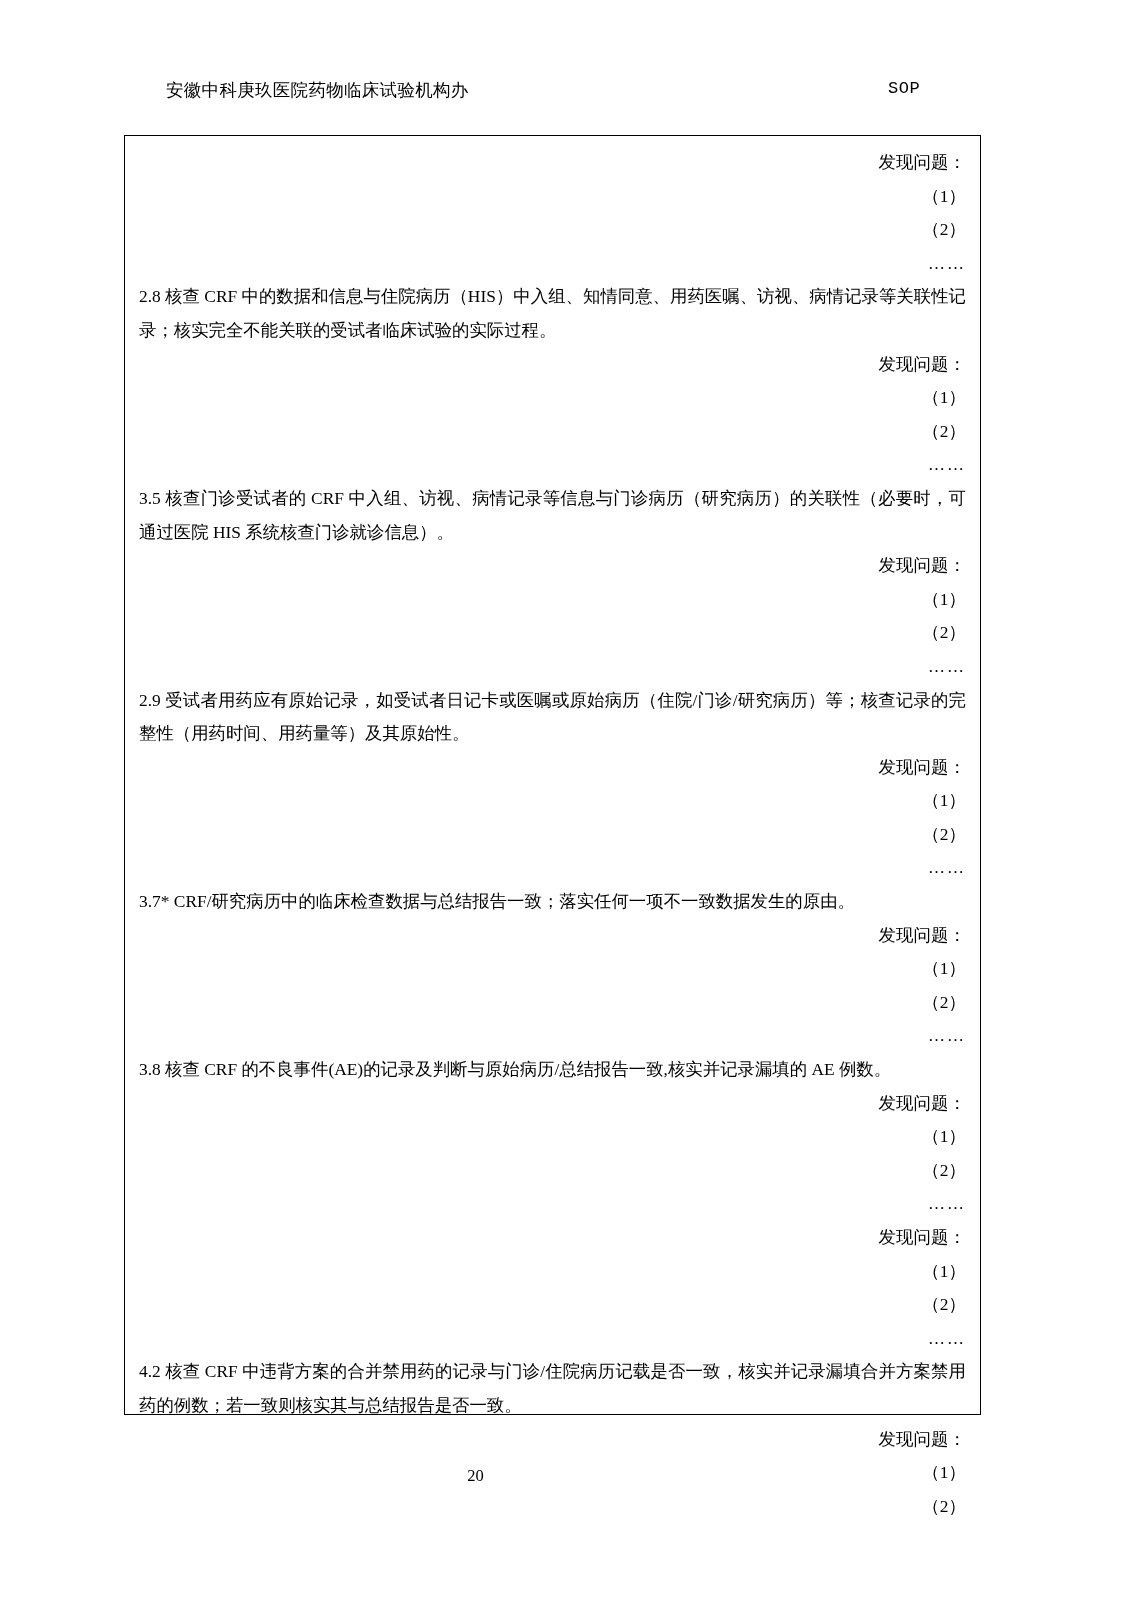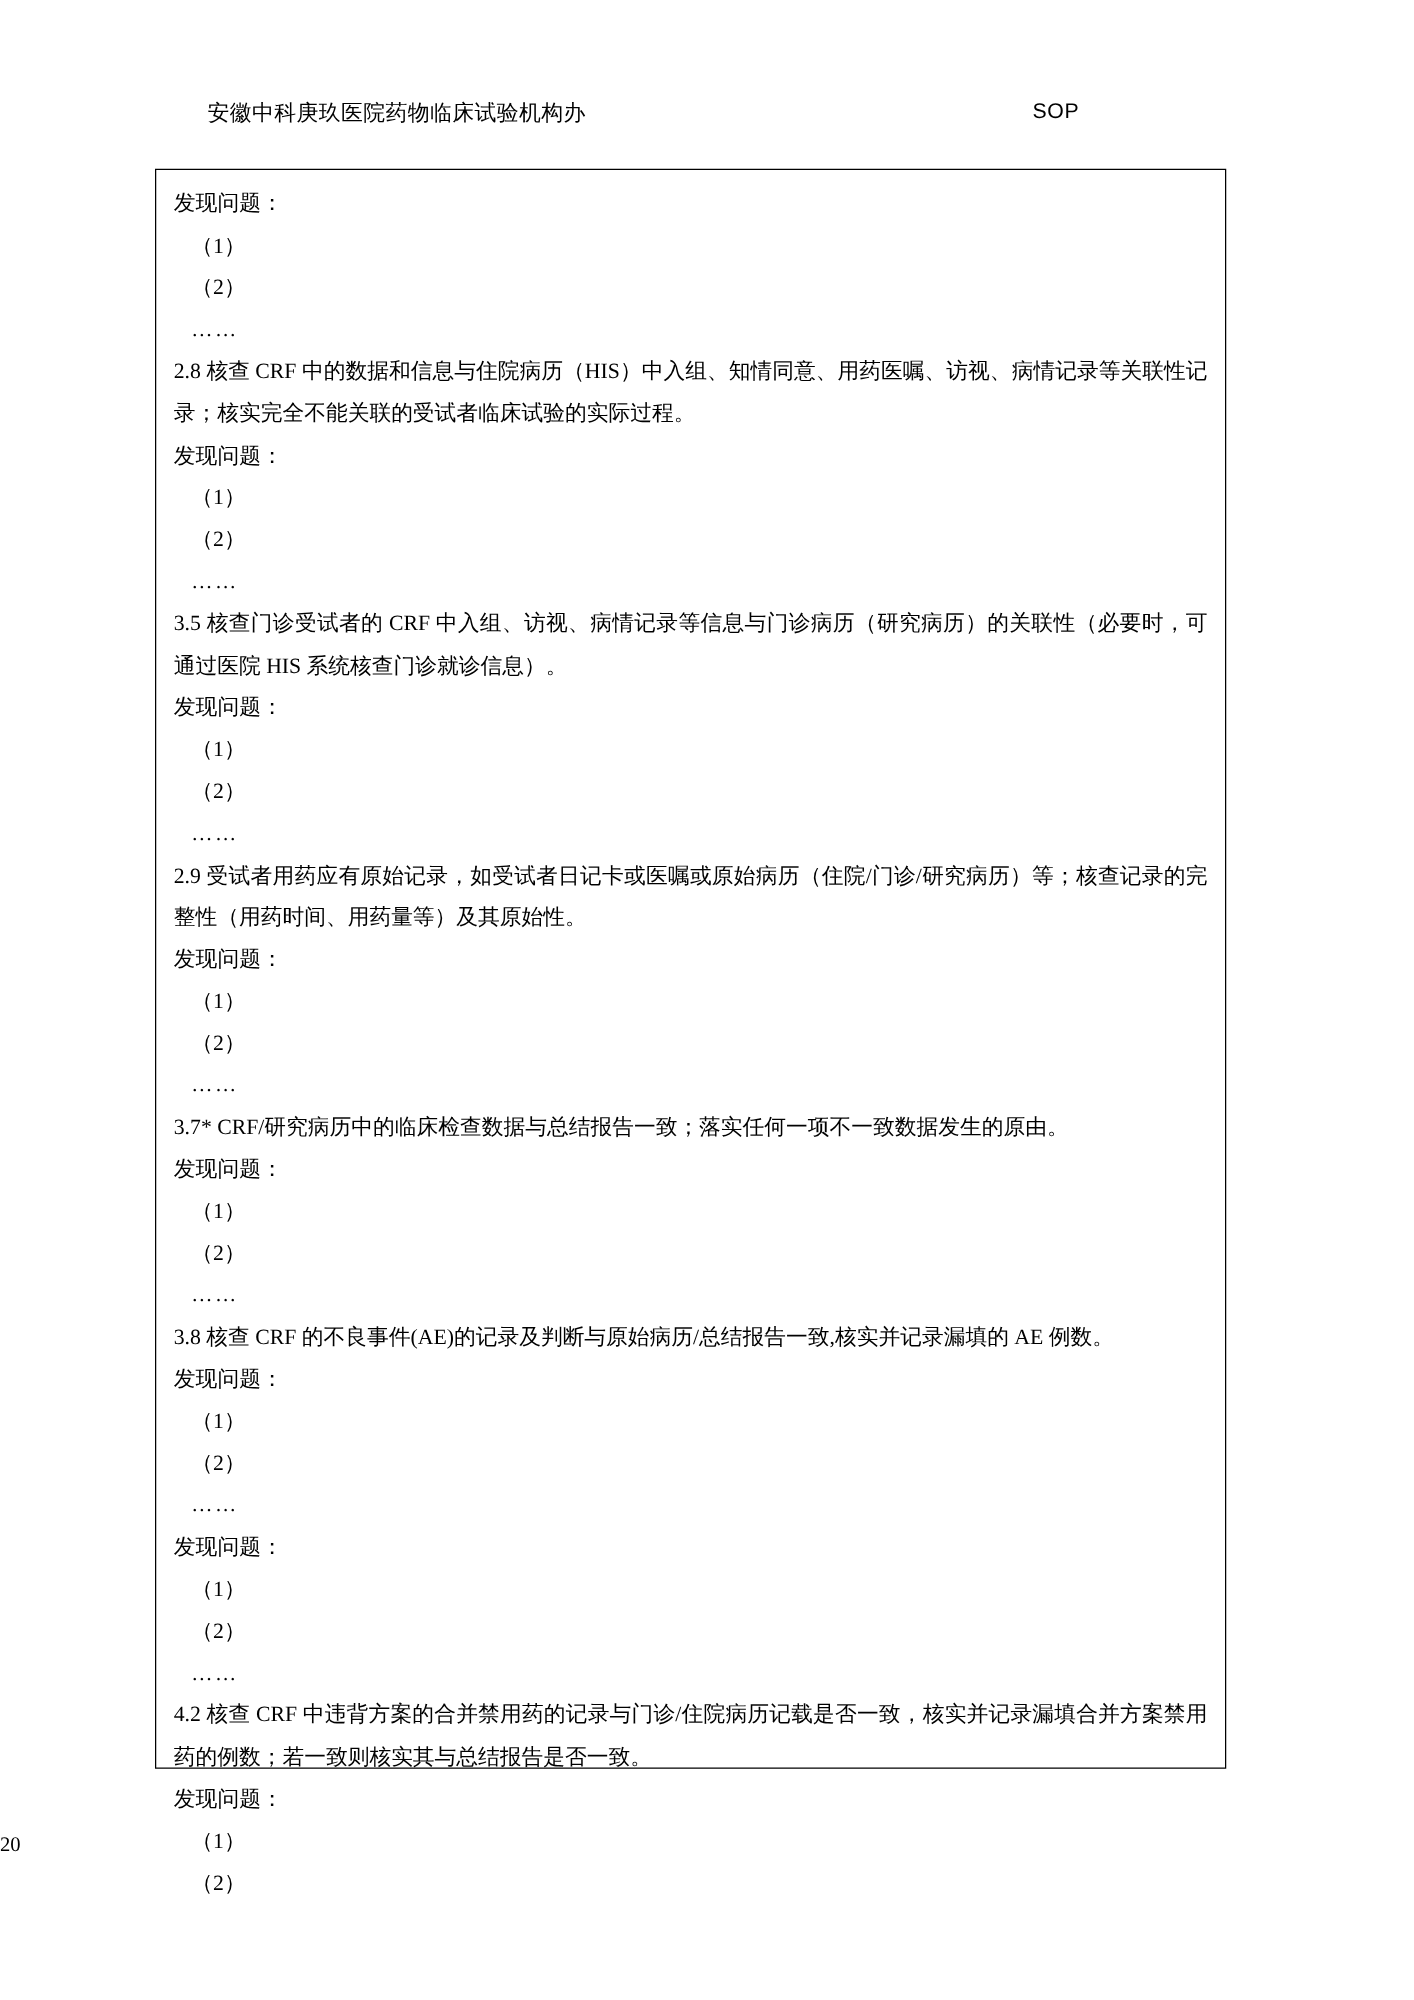--- a/index.html
+++ b/index.html
@@ -30,42 +30,43 @@
   .header-left {
     position: absolute;
     left: 166px;
     top: 0;
     font-size: 17.5px;
     font-family: "DejaVu Serif", "Liberation Serif", serif;
     letter-spacing: 0.3px;
   }
   .header-right {
     position: absolute;
-    left: 826px;
+    left: 888px;
     top: 1px;
     font-size: 17px;
-    font-family: Liberation Sans, sans-serif;
+    font-family: Liberation Mono, monospace;
     letter-spacing: 0.5px;
   }
   .content-box {
     position: absolute;
     left: 124px;
     top: 135px;
     width: 857px;
     height: 1280px;
     border: 1.3px solid #000000;
     box-sizing: border-box;
     padding: 10px 14px 0 14px;
   }
   .line {
     font-size: 17.4px;
     line-height: 33.6px;
     font-family: "Liberation Serif", "DejaVu Serif", serif;
     white-space: pre-wrap;
     letter-spacing: 0.1px;
+    text-align: right;
   }
   .indent {
     padding-left: 14px;
   }
   .bold {
     font-weight: bold;
   }
   .dots {
     padding-left: 14px;
     letter-spacing: 2px;
@@ -77,20 +78,21 @@
     text-align: justify;
     text-justify: inter-ideograph;
     white-space: normal;
     font-family: "Liberation Serif", "DejaVu Serif", serif;
   }
   .page-number {
     position: absolute;
     top: 1466px;
     left: 0;
     width: 951px;
+    text-align: center;
     font-size: 16.5px;
     font-family: "Liberation Serif", serif;
   }
 </style>
 </head>
 <body>
 
 <div class="page">
 
   <div class="header">

